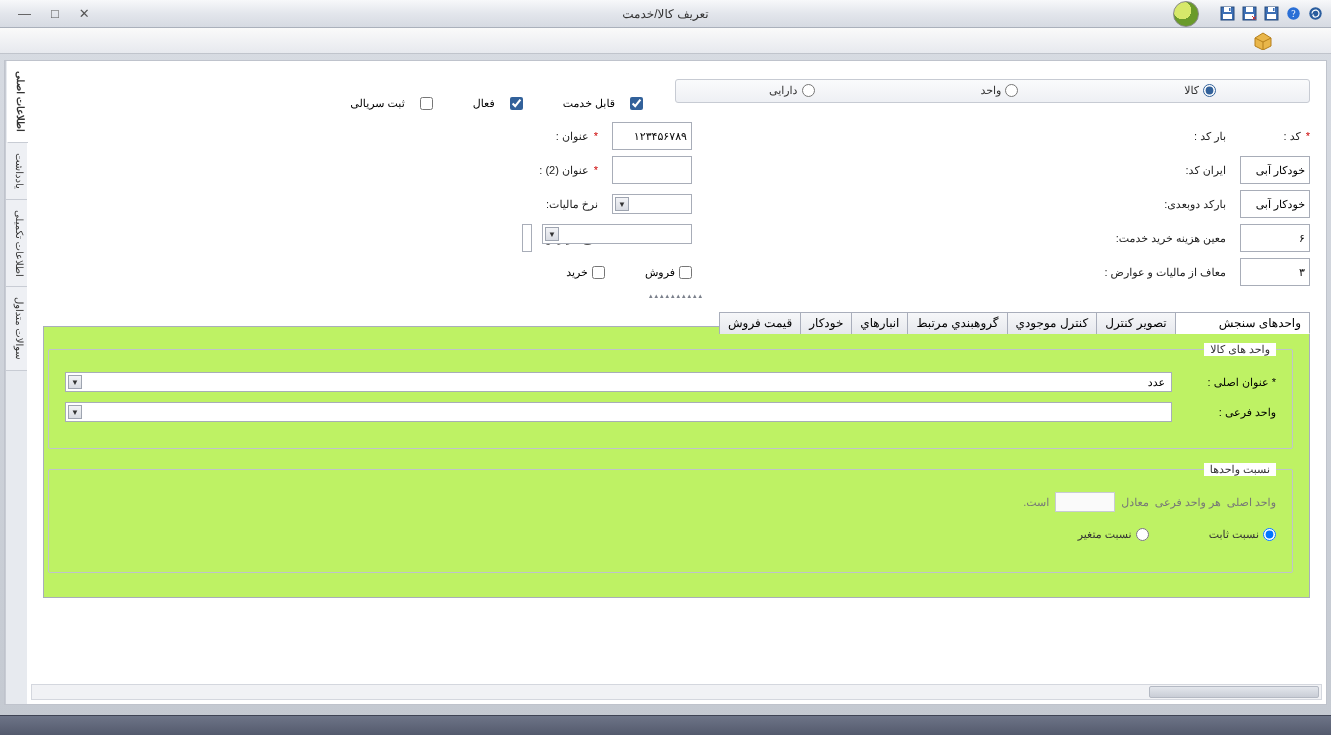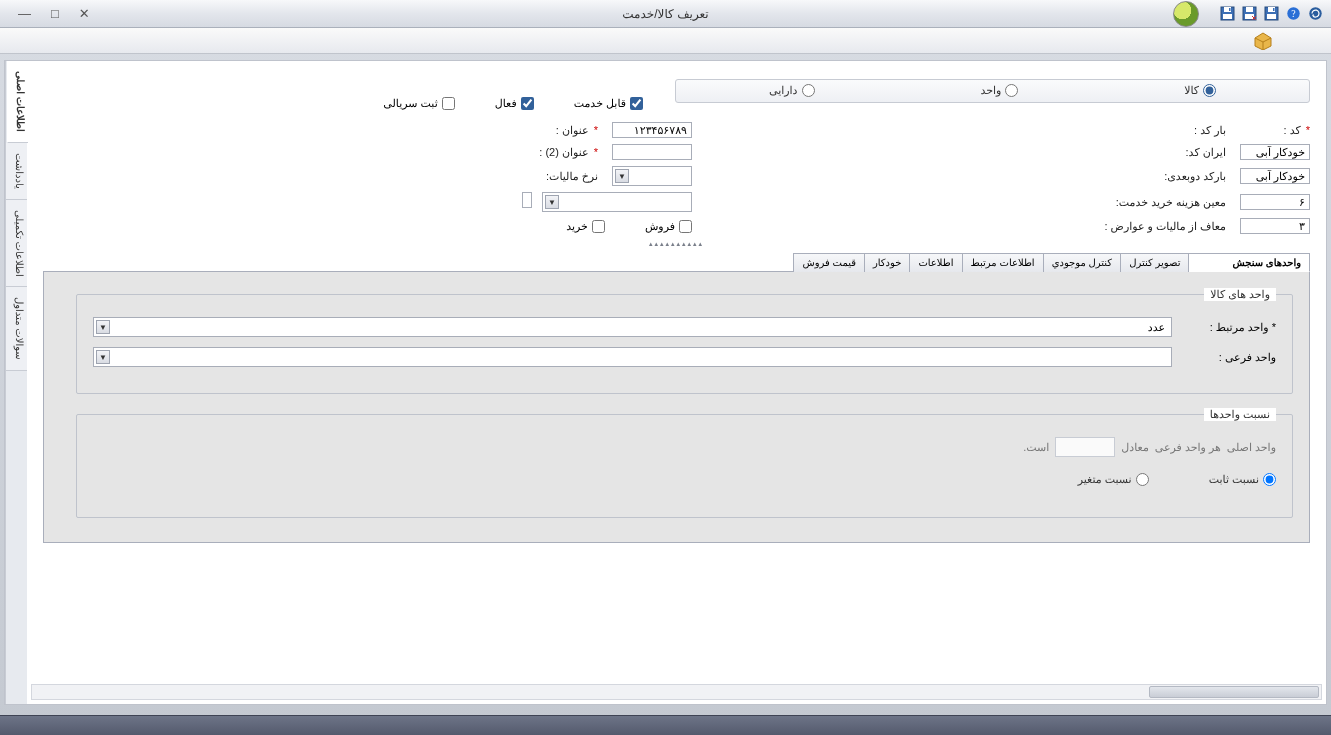--- a/index.html
+++ b/index.html
@@ -36,49 +36,49 @@
 
 
 .content { flex: 1; padding: 10px 16px; overflow: auto; position: relative; }
 
 
 .row-top { display: flex; align-items: center; gap: 12px; margin-bottom: 12px; }
 .type-group { flex: 0 0 auto; width: 635px; height: 24px; border: 1px solid #c7cbd3; border-radius: 3px; display: flex; align-items: center; justify-content: space-around; padding: 0 10px; background: linear-gradient(#fafbfc,#eef0f4);}
 .type-group label { display: flex; align-items: center; gap: 4px; color: #333; cursor: pointer; }
 .type-group input { accent-color: #32619a; }
 .chk-group { display: flex; gap: 40px; align-items: center; margin-right: 20px;}
-.chk-group label { display: flex; align-items: center; gap: 4px; cursor: pointer; margin-top: 26px; }
+.chk-group label { display: flex; align-items: center; gap: 15px; cursor: pointer; margin-top: 26px; }
 .chk-group input[type=checkbox] { width:13px; height:13px; accent-color:#32619a; }
 
 
 .form-grid { display: grid; grid-template-columns: 70px 520px 80px 500px; gap: 6px 14px; align-items: center; direction: rtl; }
 .form-grid .lbl { color: #222; font-size: 11px; text-align: right; white-space: nowrap; }
 .form-grid .req { color: #c00; margin-left: 2px; }
-.inp { width: 100%; height: 16px; border: 1px solid #a8adb8; padding: 0 4px; font-family: Tahoma; font-size: 11px; direction: ltr; text-align: right; }
+.inp { width: 100%; height: 28px; border: 1px solid #a8adb8; padding: 0 4px; font-family: Tahoma; font-size: 11px; direction: ltr; text-align: right; }
 .inp.rtl { direction: rtl; text-align: right; }
 .sel { width: 100%; height: 20px; border: 1px solid #a8adb8; background: #fff; position: relative; display:flex; align-items:center; }
 .sel .caret { position: absolute; left: 2px; top: 2px; width: 14px; height: 14px; background: linear-gradient(#f3f4f7,#d9dce3); border:1px solid #9ea4b0; display:flex; align-items:center; justify-content:center; font-size:8px; color:#333;}
 .row-account { grid-column: 3 / span 2; display:flex; gap:10px; }
 .row-account .sel { flex:1; }
 
 .exempt-row { display:flex; align-items:center; gap:40px; margin-right: auto; grid-column: 3 / span 2; }
 .exempt-row label { display:flex; align-items:center; gap:4px; cursor:pointer;}
 
 
 .sep-toggle { margin: 6px 0 4px 0; display:flex; justify-content:center;}
 .sep-toggle .dots { font-size: 7px; letter-spacing: 2px; color:#7a7f8a; }
 
 
 .low-tabs { display:flex; border-bottom:1px solid #a9aebb; margin-top:4px; direction: rtl; }
-.low-tab { padding: 3px 8px; border:1px solid #a9aebb; border-bottom:none; background: linear-gradient(#f6f7f9,#e6e8ed); font-size:10px; cursor:pointer; position:relative; top:1px; }
-.low-tab.active { background:#fff; font-weight:bold; border-bottom:1px solid #fff;padding-left:43px;}
+.low-tab { padding: 3px 8px; border:1px solid #a9aebb; border-bottom:none; background: linear-gradient(#f6f7f9,#e6e8ed); font-size:12px; cursor:pointer; position:relative; top:8px; }
+.low-tab.active { background:#fff; font-weight:normal; border-bottom:1px solid #fff;padding-left:43px;}
 .low-tab + .low-tab { margin-right: -1px; }
 
 
-.low-content { border:1px solid #a9aebb; border-top:none; padding: 16px 16px 10px 32px; background:#e5e5e5;}
+.low-content { border:1px solid #a9aebb; border-top:none; padding: 16px 16px 10px 4px; background:#bef264;}
 fieldset.group { border:1px solid #bfc3cc; border-radius:2px; padding: 16px; margin-bottom: 14px; position:relative;}
 fieldset.group > legend { font-size:11px; padding: 0 6px; color:#333; background:#fff; }
 .unit-row { display:flex; align-items:center; gap: 14px; margin-bottom: 10px; }
 .unit-row .lbl2 { width: 90px; text-align:right; }
 .unit-row .sel { flex:1; }
 
 .ratio-row { display:flex; align-items:center; gap:6px; color:#777; }
 .ratio-row .inp2 { width: 60px; height: 20px; border:1px solid #c8ccd4; background:#fafafa; }
 .ratio-radios { margin-top: 16px; display:flex; gap: 60px; align-items:center; color:#333;}
 .ratio-radios label { display:flex; align-items:center; gap:4px; cursor:pointer;}
@@ -235,32 +235,32 @@
     </div>
 
     <div class="sep-toggle">
         <span class="dots">▴▴▴▴▴▴▴▴▴▴</span>
       </div>
 
     <div class="low-tabs">
       <div class="low-tab active">واحدهای سنجش</div>
       <div class="low-tab">تصویر کنترل</div>
       <div class="low-tab">کنترل موجودي</div>
-      <div class="low-tab">اطلاعات مرتبط</div>
-      <div class="low-tab">اطلاعات</div>
+      <div class="low-tab">گروهبندي مرتبط</div>
+      <div class="low-tab">انبارهاي</div>
       <div class="low-tab">خودکار</div>
       <div class="low-tab">قیمت فروش</div>
     </div>
 
     <div class="low-content">
 
       <fieldset class="group">
         <legend>واحد های کالا</legend>
         <div class="unit-row">
-          <div class="lbl2"><span class="req">*</span>&nbsp;<span>واحد مرتبط :</span></div>
+          <div class="lbl2"><span class="req">*</span>&nbsp;<span>عنوان اصلی :</span></div>
           <div class="sel">
               <span style="padding-right:6px;">عدد</span>
               <span class="caret">▼</span>
             </div>
         </div>
         <div class="unit-row">
           <div class="lbl2">واحد فرعی :</div>
           <div class="sel">
               <span style="padding-right:6px;"></span>
               <span class="caret">▼</span>

